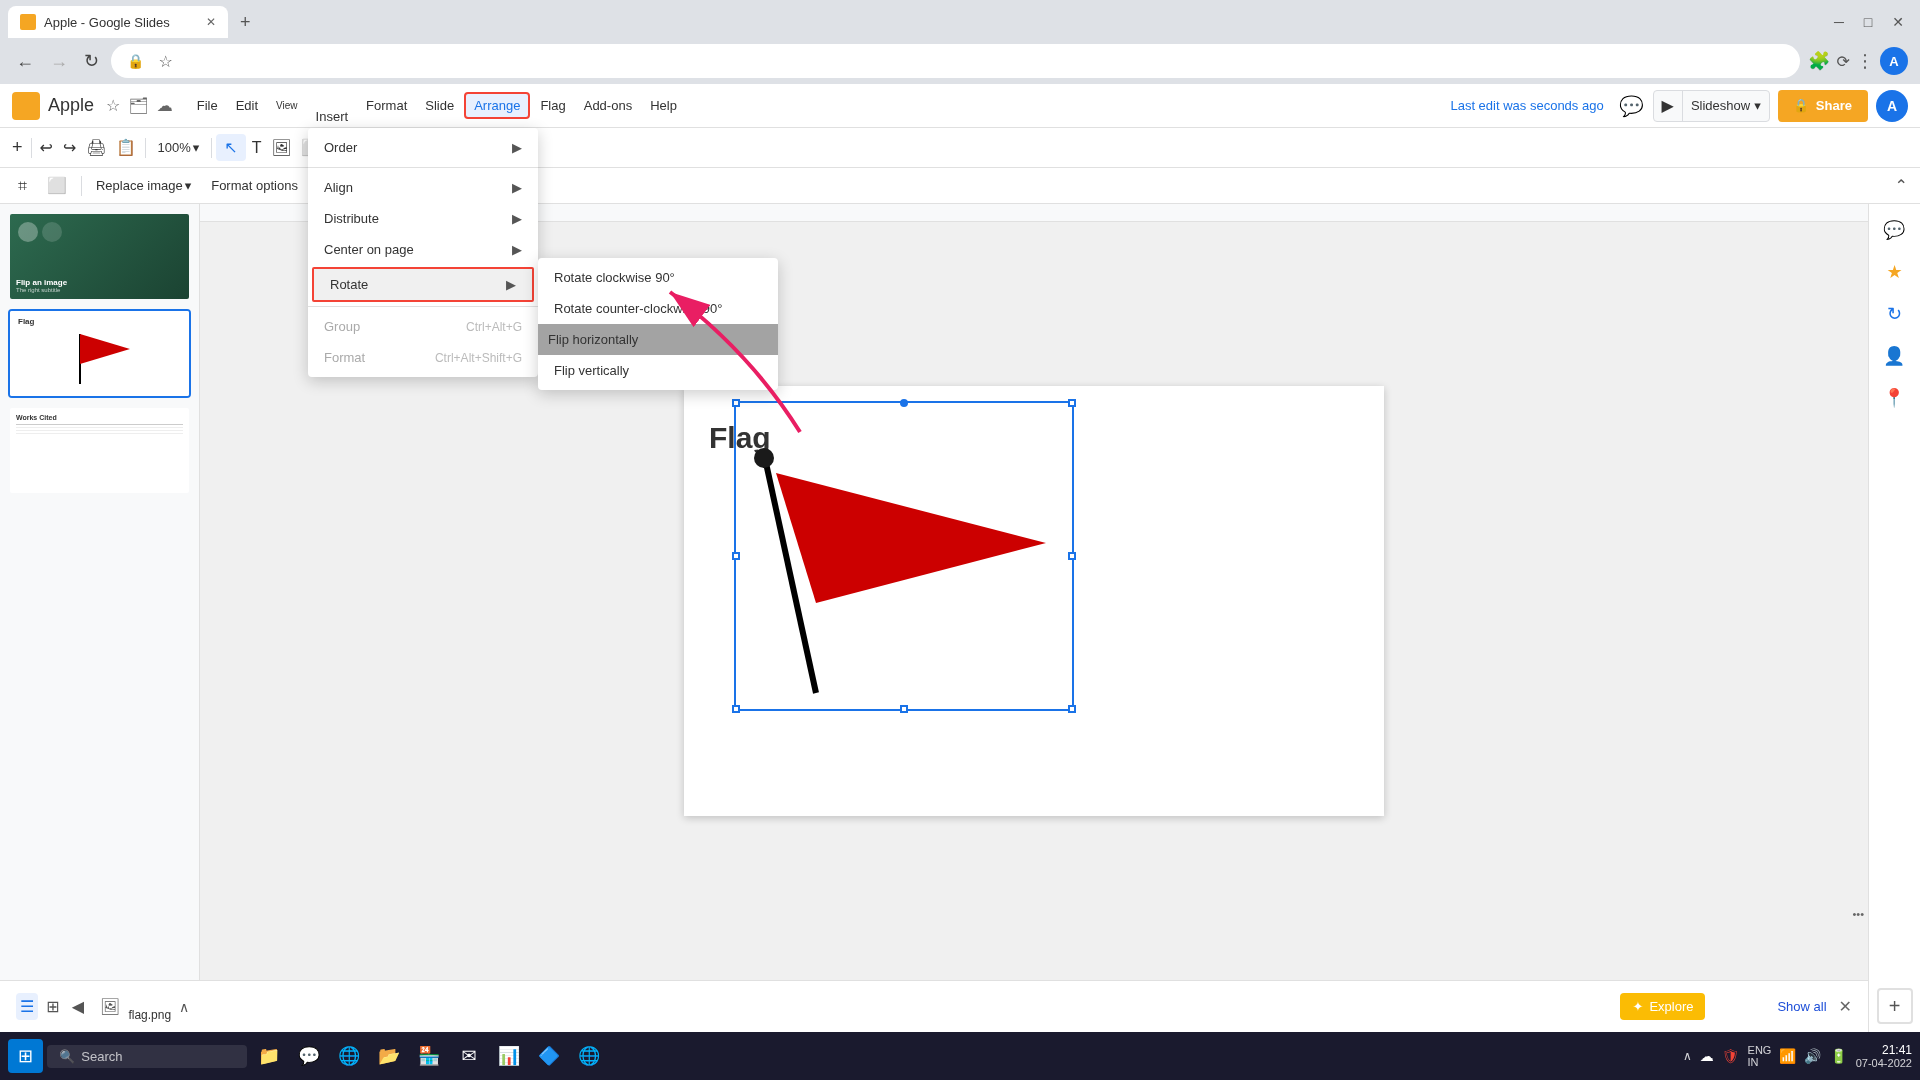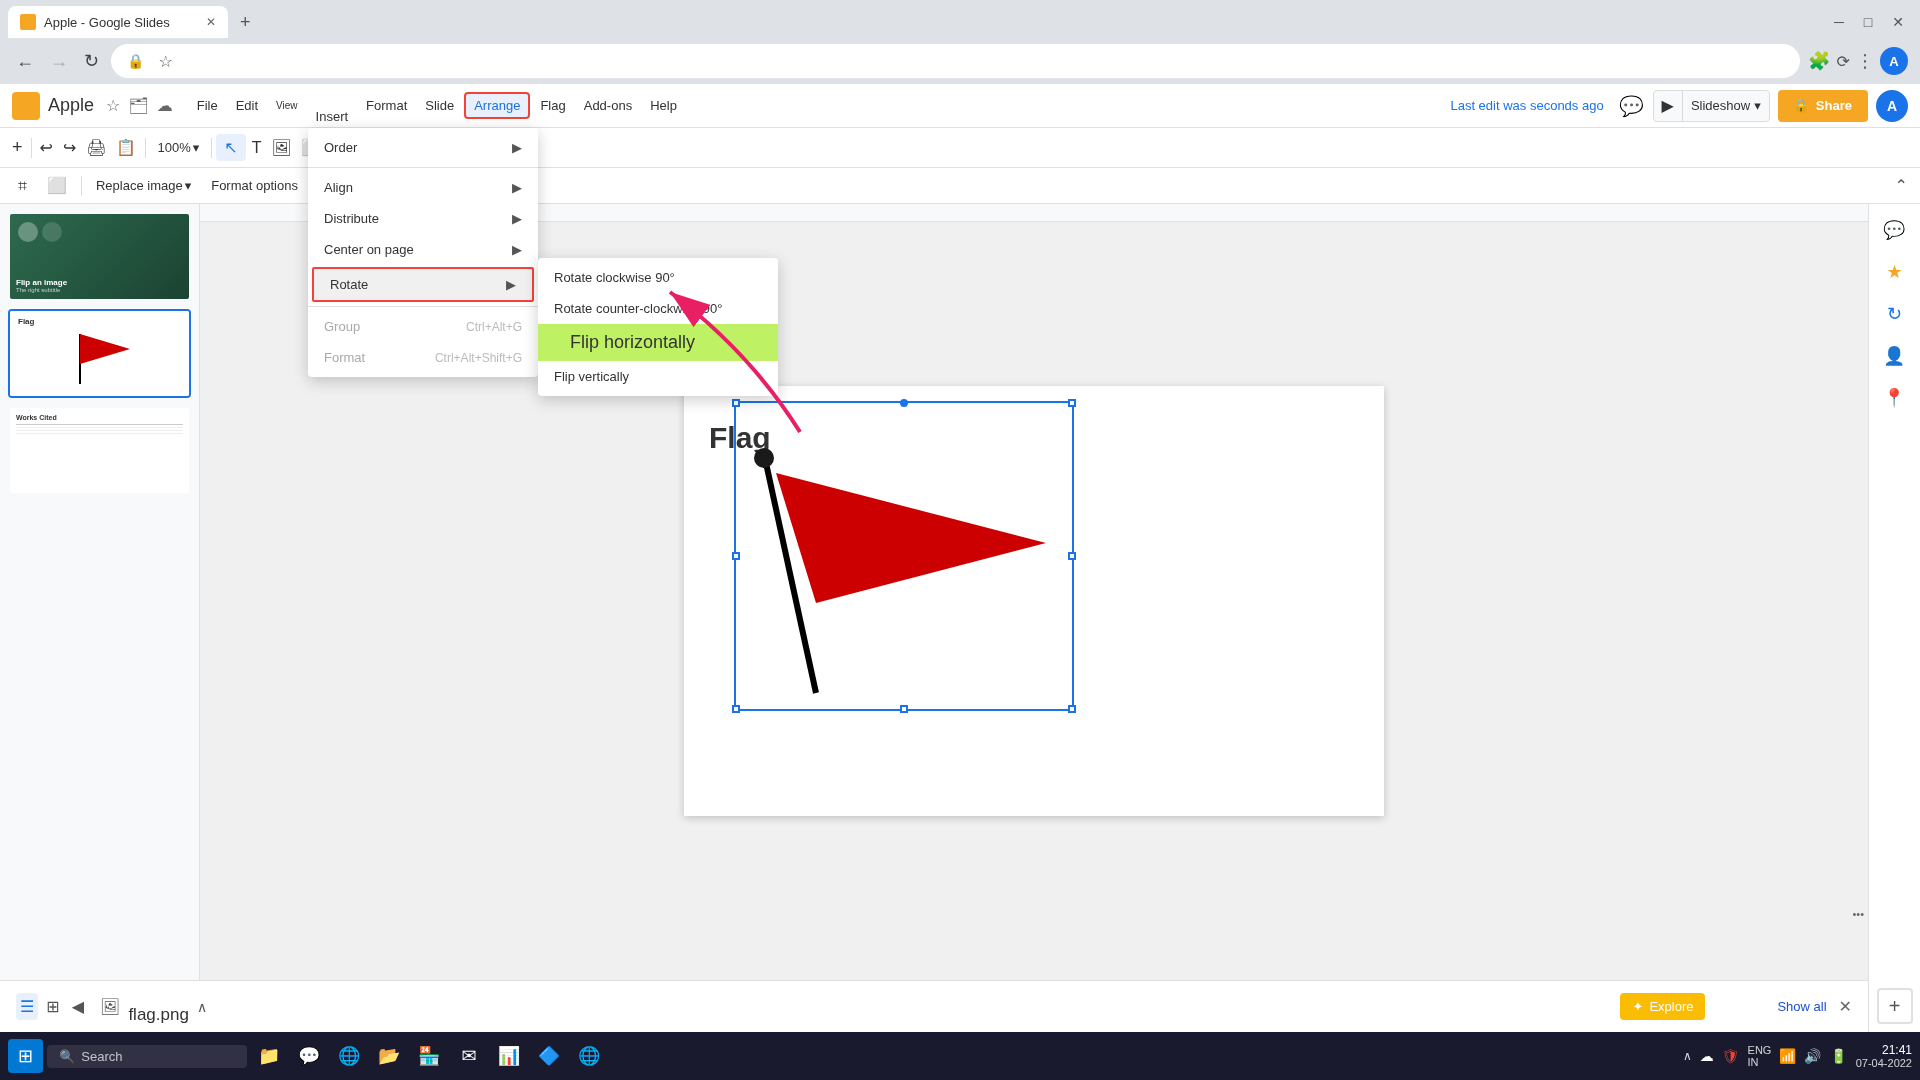--- a/index.html
+++ b/index.html
@@ -219,21 +219,21 @@
 
   <div style="position:absolute;bottom:48px;left:0;right:52px;background:white;border-top:1px solid #e0e0e0;height:52px;display:flex;align-items:center;padding:0 16px;gap:12px;">
 
     <div style="display:flex;gap:4px;align-items:center;">
       <button style="background:#e8f0fe;border:none;cursor:pointer;color:#1a73e8;padding:4px;border-radius:4px;font-size:16px;">☰</button>
       <button style="background:none;border:none;cursor:pointer;color:#555;padding:4px;border-radius:4px;font-size:16px;">⊞</button>
       <button style="background:none;border:none;cursor:pointer;color:#555;padding:4px;font-size:16px;">◀</button>
     </div>
     <div style="flex:1;display:flex;align-items:center;gap:8px;">
       <span style="font-size:16px;color:#555;">🖼</span>
-      <span style="font-size:17px;color:#333;margin-top:16px;">flag.png</span>
+      <span style="font-size:12px;color:#333;margin-top:16px;">flag.png</span>
       <span style="font-size:14px;color:#555;cursor:pointer;">∧</span>
     </div>
 
     <button style="background:#fbbc04;color:white;border:none;border-radius:4px;padding:6px 12px;font-size:13px;cursor:pointer;display:flex;align-items:center;gap:6px;margin-right:60px;">
       <span>✦</span>
       <span>Explore</span>
     </button>
     <button style="color:#1d4ed8;font-size:13px;cursor:pointer;border:none;background:none;text-align:center;">Show all</button>
     <button style="background:none;border:none;cursor:pointer;color:#666;font-size:16px;">✕</button>
   </div>
@@ -301,17 +301,17 @@
     <div style="padding:8px 16px;font-size:13px;color:#aaa;cursor:default;display:flex;align-items:center;justify-content:space-between;">
       <span>Format</span>
         <span style="color:#bbb;font-size:12px;">Ctrl+Alt+Shift+G</span>
     </div>
   </div>
 
   <div style="position:absolute;top:258px;left:538px;background:white;border-radius:4px;box-shadow:0 4px 16px rgba(0,0,0,0.2);width:240px;z-index:1001;padding:4px 0;">
     <div style="padding:8px 16px;font-size:13px;color:#333;cursor:pointer;">Rotate clockwise 90°</div>
     <div style="padding:8px 16px;font-size:13px;color:#333;cursor:pointer;">Rotate counter-clockwise 90°</div>
 
-    <div style="padding:8px 32px;font-size:18px;color:#333;cursor:pointer;background:#bef264;">Flip horizontally</div>
+    <div style="padding:8px 10px;font-size:13px;color:#333;cursor:pointer;background:#a3a3a3;">Flip horizontally</div>
     <div style="padding:8px 16px;font-size:13px;color:#333;cursor:pointer;">Flip vertically</div>
   </div>
 
 </div>
 
 </body></html>

